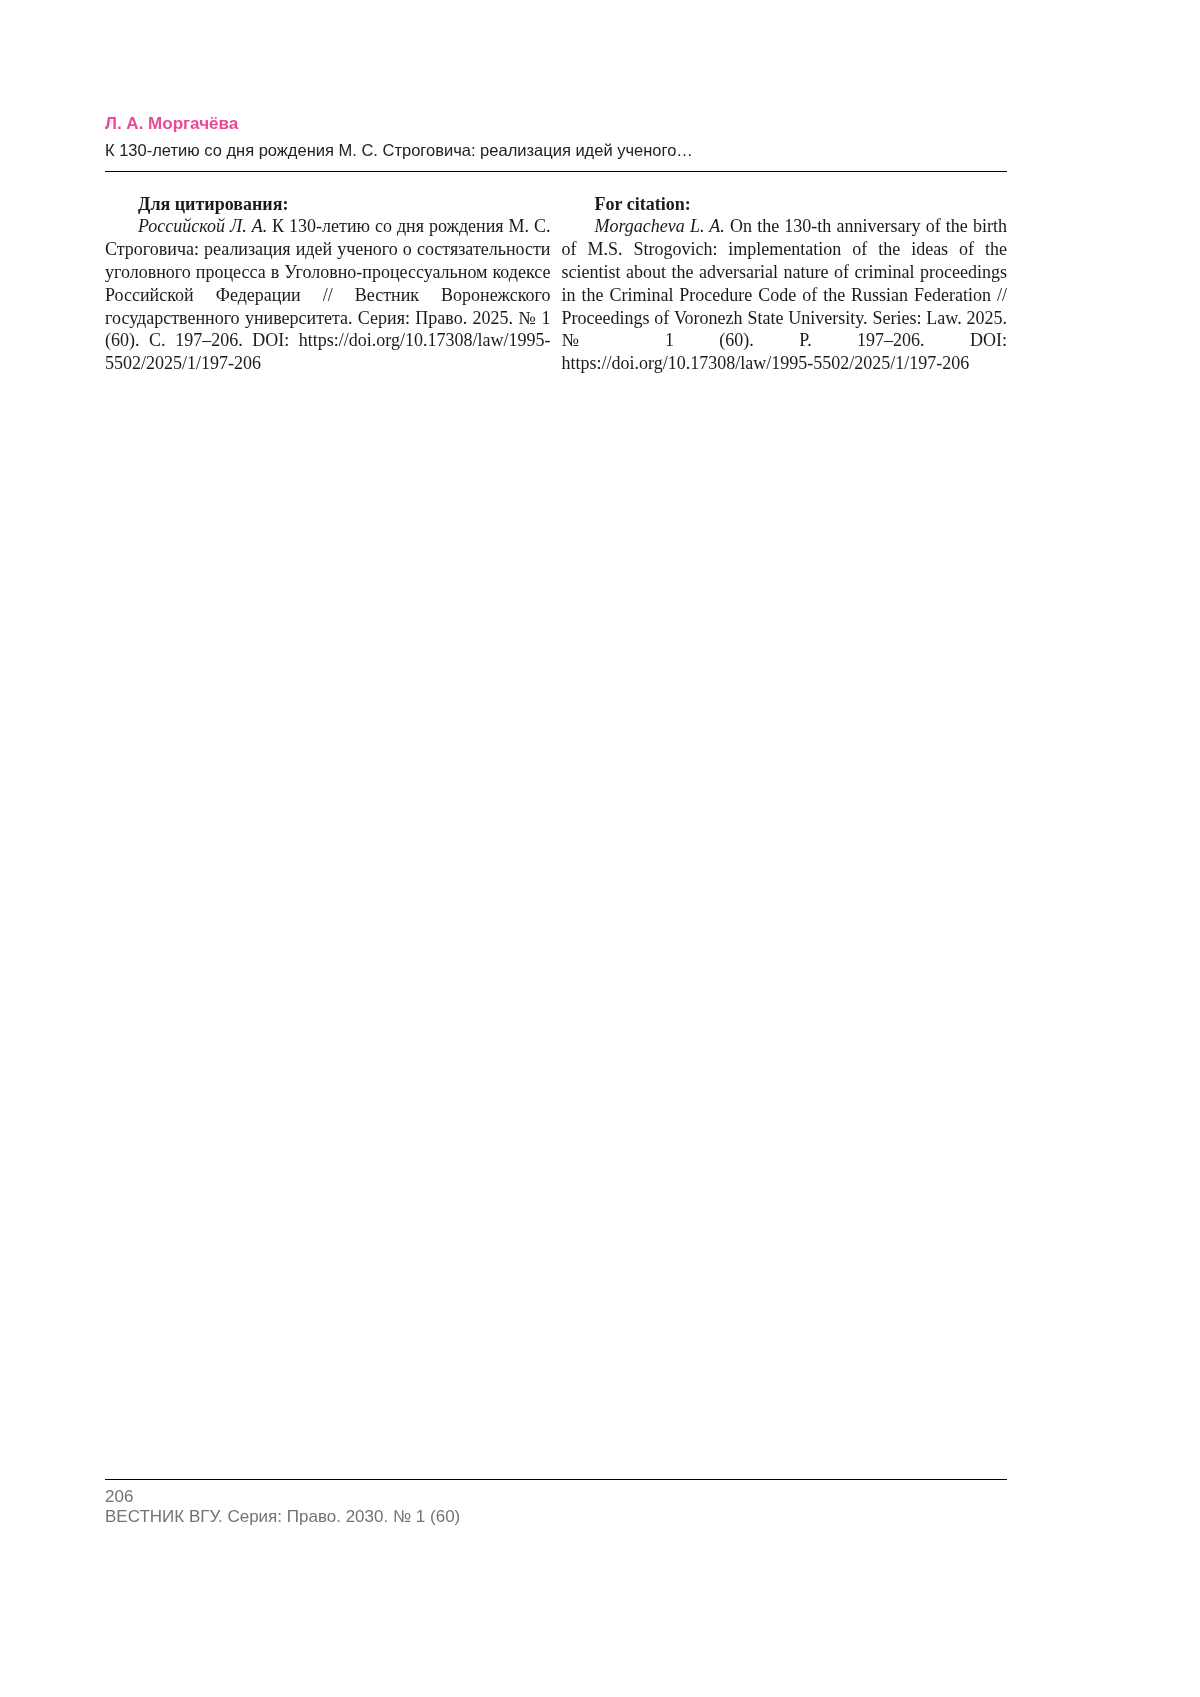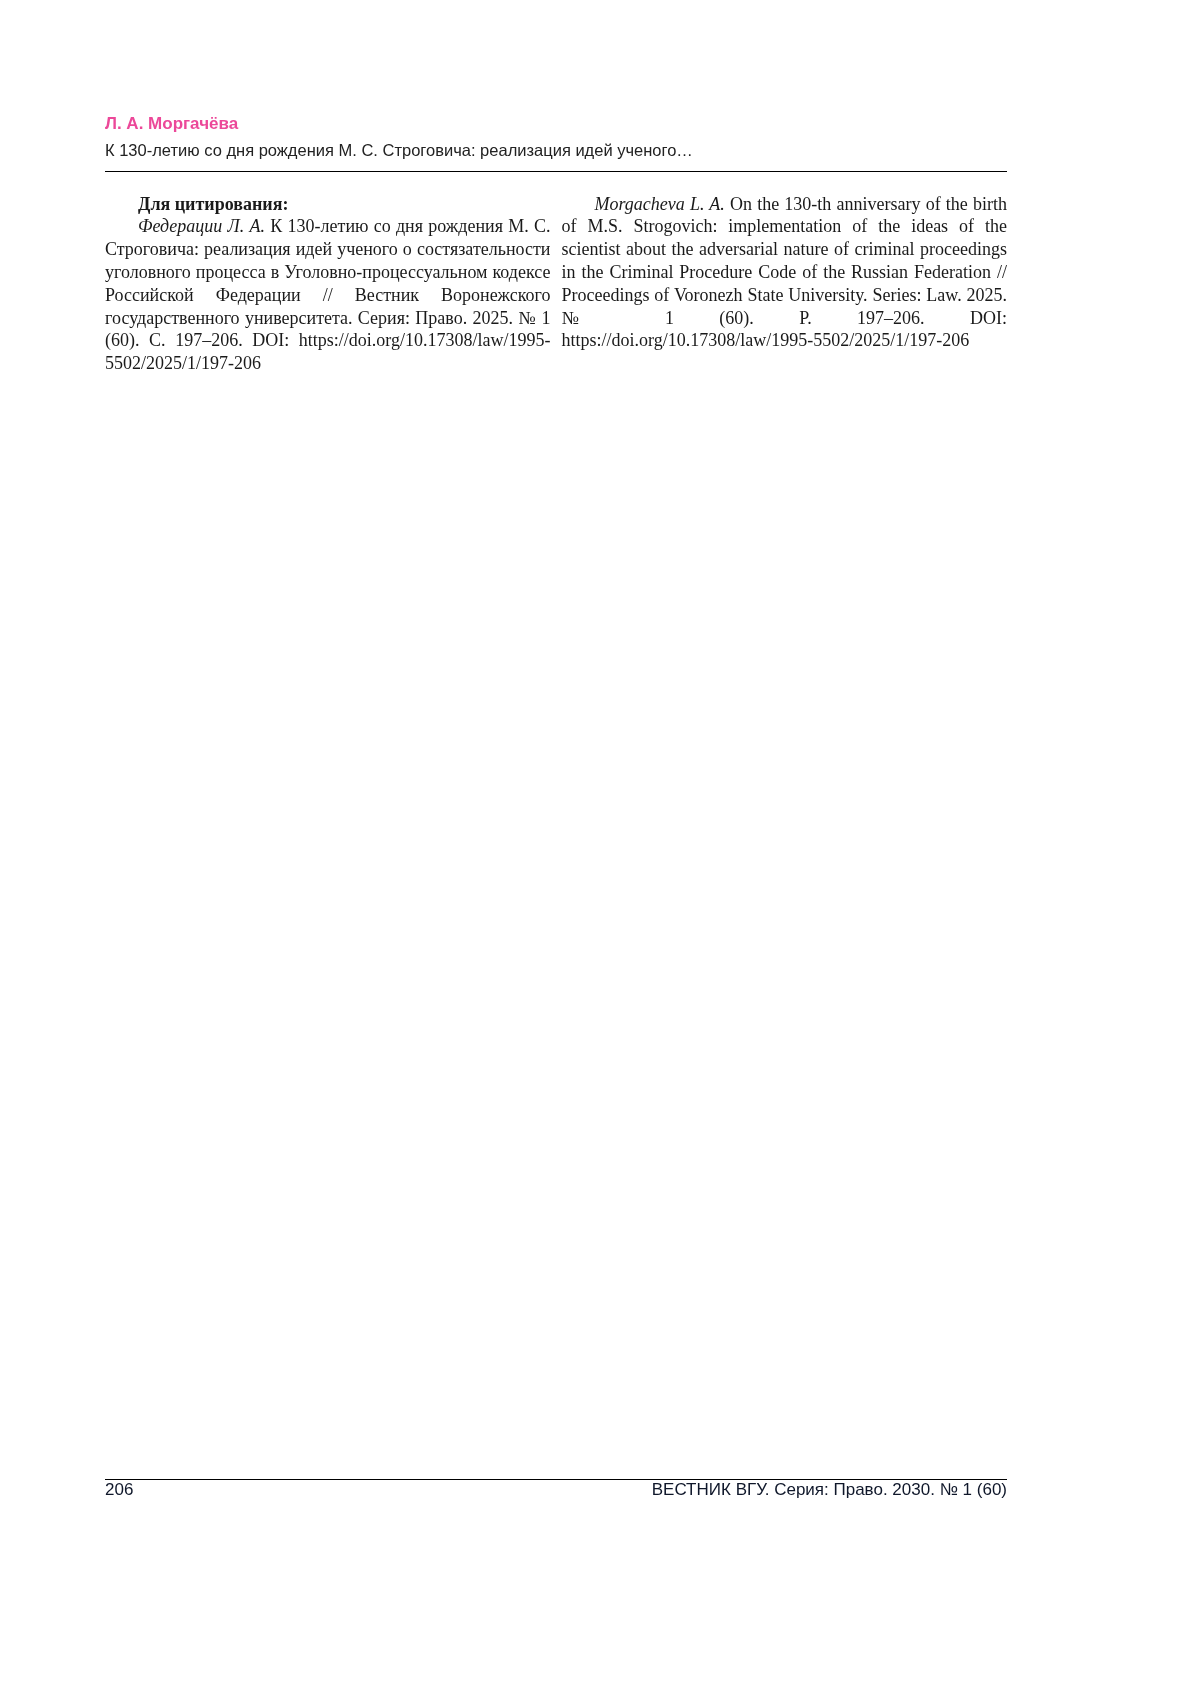--- a/index.html
+++ b/index.html
@@ -71,42 +71,45 @@
     border: none;
     border-top: 1.6px solid #000000;
     margin: 0;
   }
   .footer-row {
     display: flex;
     justify-content: space-between;
     align-items: baseline;
     font-family: "Liberation Sans", sans-serif;
     font-size: 17px;
-    color: #0f172a;
+    color: #737373;
+    margin-top: 7px;
+    flex-direction: column;
   }
 </style>
 </head>
 <body>
 
 <div class="page">
 
   <header class="running-head">
     <div class="running-author">Л. А. Моргачёва</div>
     <div class="running-title">К 130-летию со дня рождения М. С. Строговича: реализация идей ученого…</div>
     <hr class="head-rule">
   </header>
 
   <main class="citations">
 
     <section class="cite-col">
       <p class="cite-label">Для цитирования:</p>
-      <p class="cite-par"><em>Федерации Л. А.</em><span> К 130-летию со дня рождения М. С. Строговича: реализация идей ученого о состязательности уголовного процесса в Уголовно-процессуальном кодексе Российской Федерации // Вестник Воронежского государственного университета. Серия: Право. 2025. № 1 (60). С. 197–206. DOI: https://doi.org/10.17308/law/1995-5502/2025/1/197-206</span></p>
+      <p class="cite-par"><em>Российской Л. А.</em><span> К 130-летию со дня рождения М. С. Строговича: реализация идей ученого о состязательности уголовного процесса в Уголовно-процессуальном кодексе Российской Федерации // Вестник Воронежского государственного университета. Серия: Право. 2025. № 1 (60). С. 197–206. DOI: https://doi.org/10.17308/law/1995-5502/2025/1/197-206</span></p>
     </section>
 
     <section class="cite-col">
+      <p class="cite-label">For citation:</p>
       <p class="cite-par"><em>Morgacheva L. A.</em><span> On the 130-th anniversary of the birth of M.S. Strogovich: implementation of the ideas of the scientist about the adversarial nature of criminal proceedings in the Criminal Procedure Code of the Russian Federation // Proceedings of Voronezh State University. Series: Law. 2025. № 1 (60). P. 197–206. DOI: https://doi.org/10.17308/law/1995-5502/2025/1/197-206</span></p>
     </section>
 
   </main>
 
 </div>
 
 <footer class="footer">
   <hr class="footer-rule">
   <div class="footer-row">

